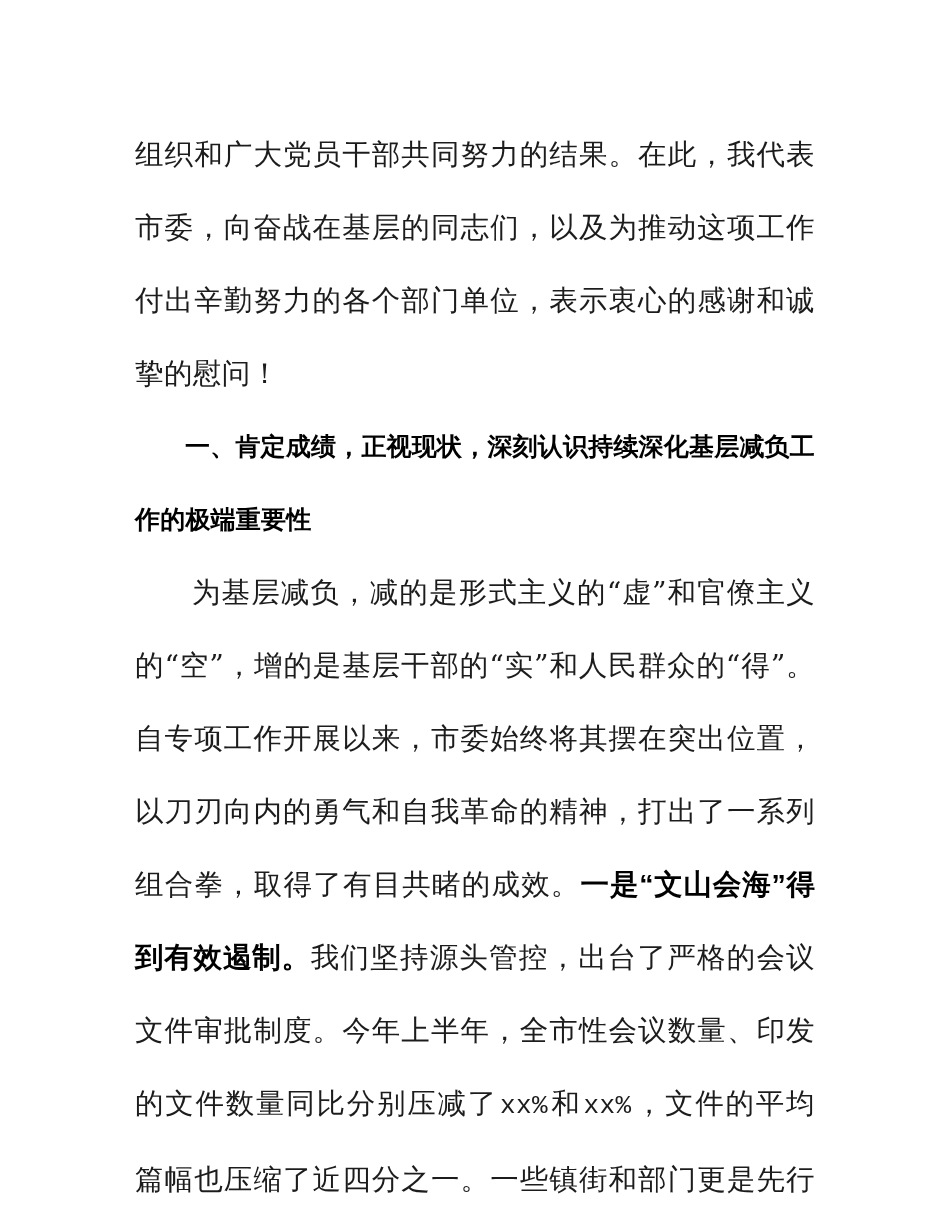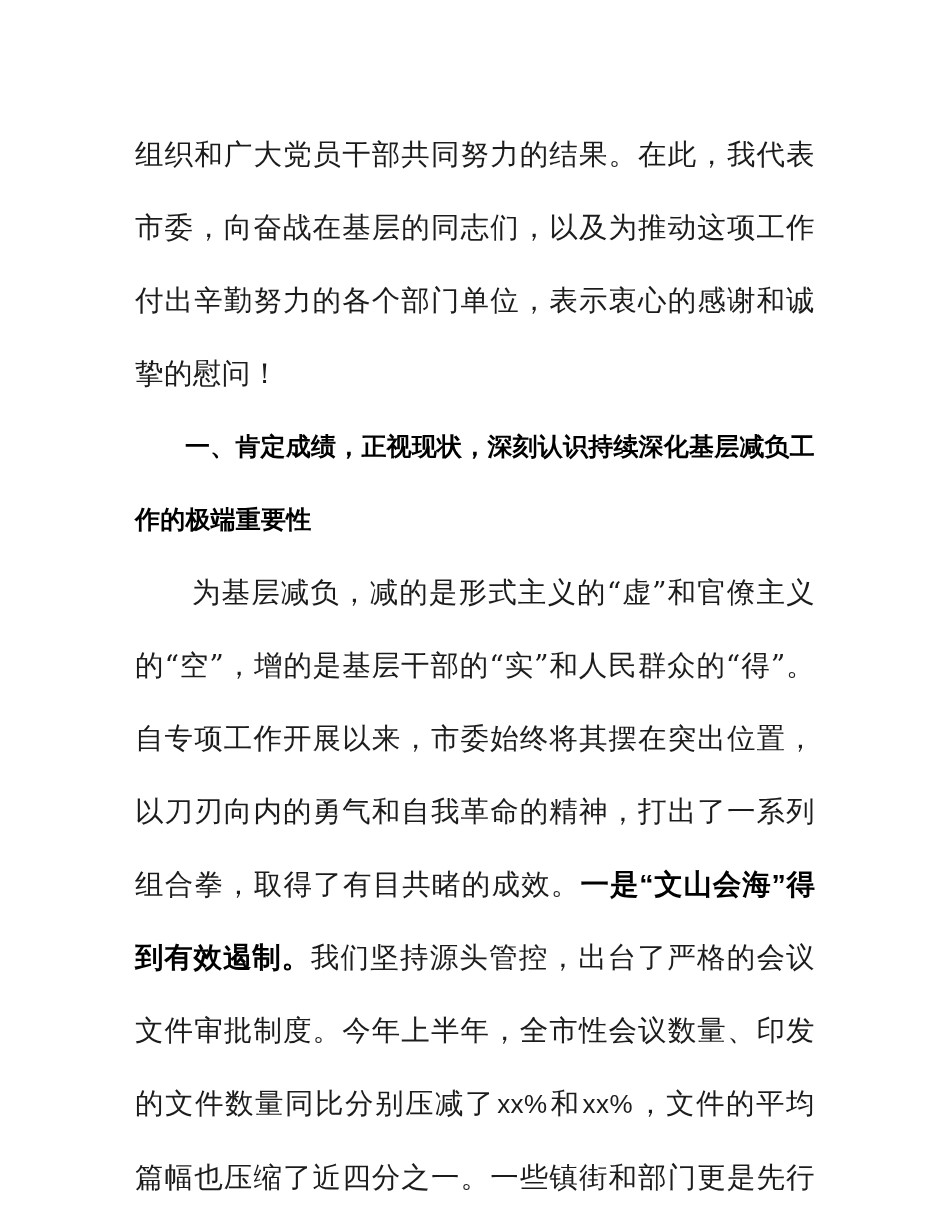--- a/index.html
+++ b/index.html
@@ -59,21 +59,21 @@
   }
   
   .emph {
     font-family: "Liberation Sans", "DejaVu Sans", sans-serif;
     font-weight: 700;
     color: #000000;
     letter-spacing: 0;
   }
   
   .latin {
-    font-family: Liberation Sans, sans-serif;
+    font-family: Liberation Mono, monospace;
     font-size: 26px;
     padding: 0 2px;
   }
 </style>
 </head>
 <body>
 
 <div class="page">
   <div class="doc-body">
 

